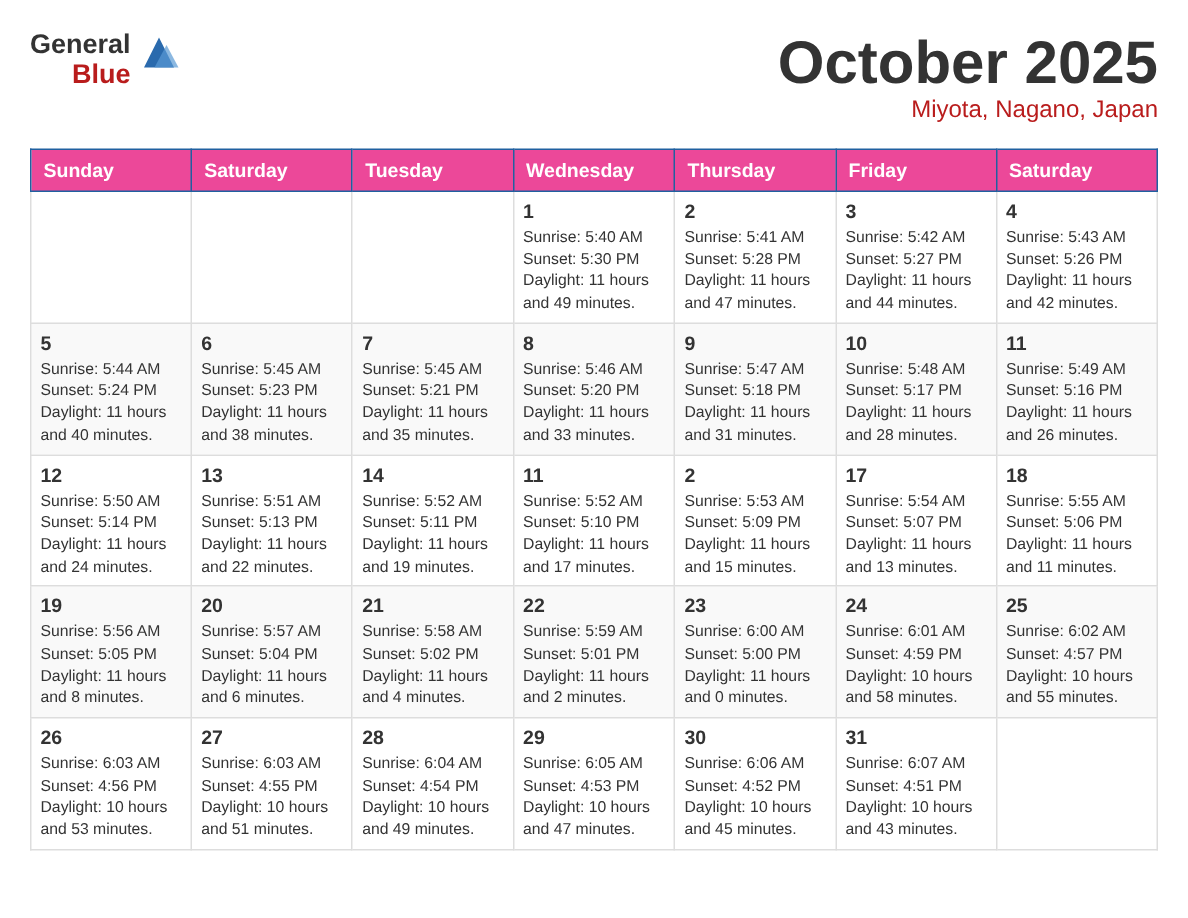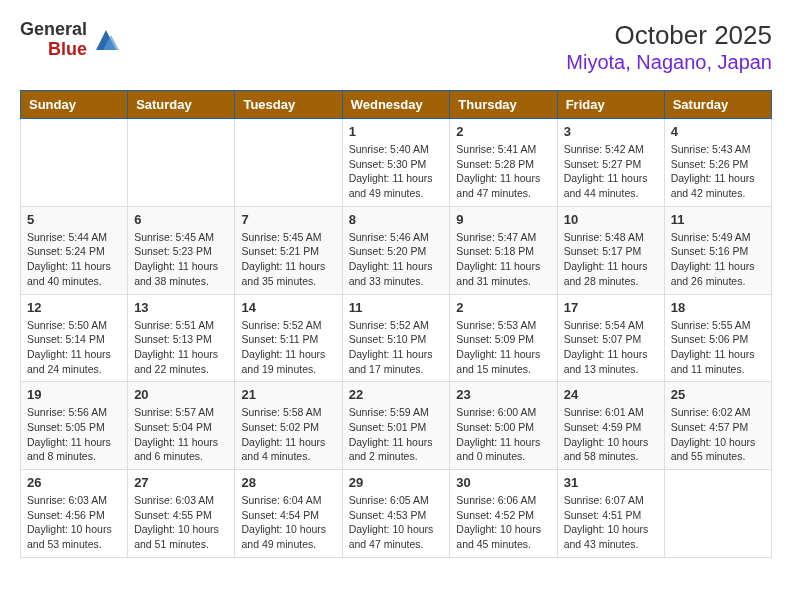--- a/index.html
+++ b/index.html
@@ -11,21 +11,21 @@
       padding: 20px;
     }
     .header {
       display: flex;
       justify-content: space-between;
       align-items: flex-start;
       margin-bottom: 16px;
     }
     .logo {
       display: flex;
-      align-items: center;
+      align-items: flex-start;
     }
     .logo-text {
       display: flex;
       flex-direction: column;
       line-height: 1.1;
     }
     .logo-general {
       font-size: 18px;
       font-weight: bold;
       color: #333;
@@ -38,36 +38,36 @@
     }
     .logo-icon {
       width: 30px;
       height: 30px;
       margin-left: 4px;
     }
     .title-block {
       text-align: right;
     }
     .month-title {
-      font-size: 26px;
-      font-weight: normal;
+      font-size: 40px;
+      font-weight: bold;
       color: #333;
       margin-left: 33px;
     }
     .location {
-      font-size: 20px;
-      color: #6d28d9;
+      font-size: 16px;
+      color: #b91c1c;
     }
     .calendar {
       width: 100%;
       border-collapse: collapse;
       border: 1px solid #ccc;
     }
     .calendar th {
-      background-color: #a16207;
+      background-color: #ec4899;
       color: #fff;
       text-align: left;
       padding: 6px 8px;
       font-size: 13px;
       border: 1px solid #2060a0;
     }
     .calendar td {
       vertical-align: top;
       padding: 5px 6px;
       border: 1px solid #ddd;

